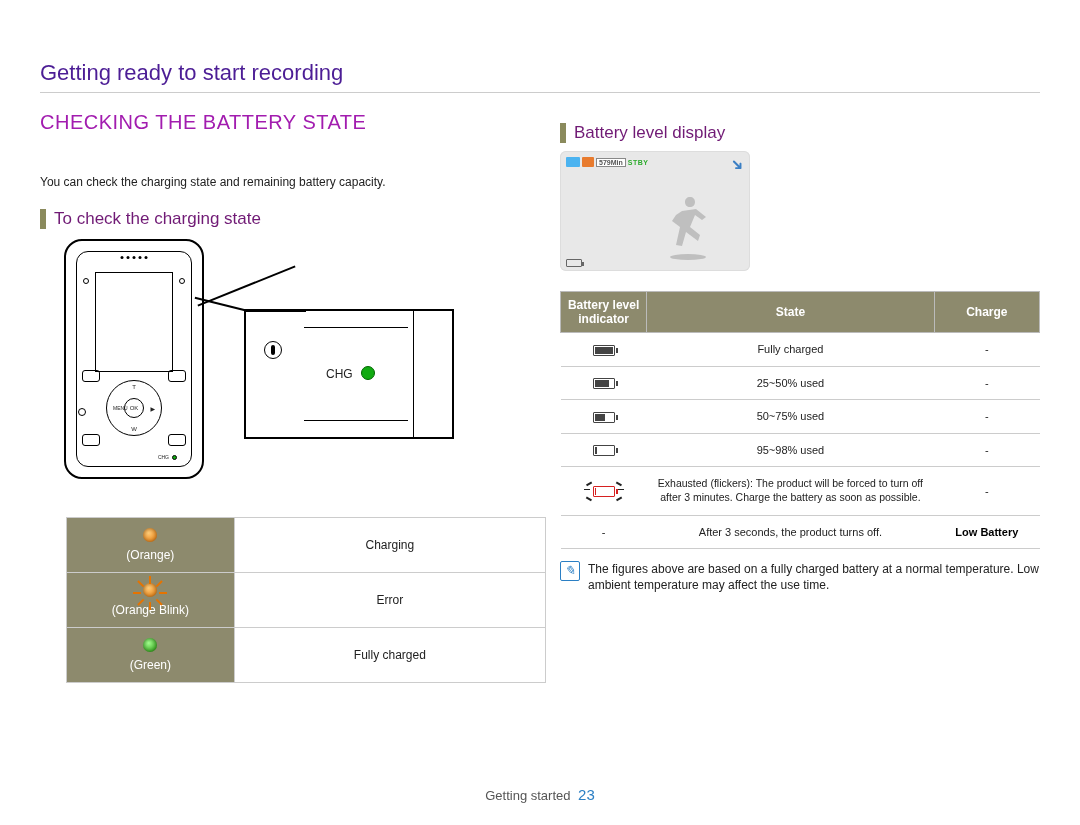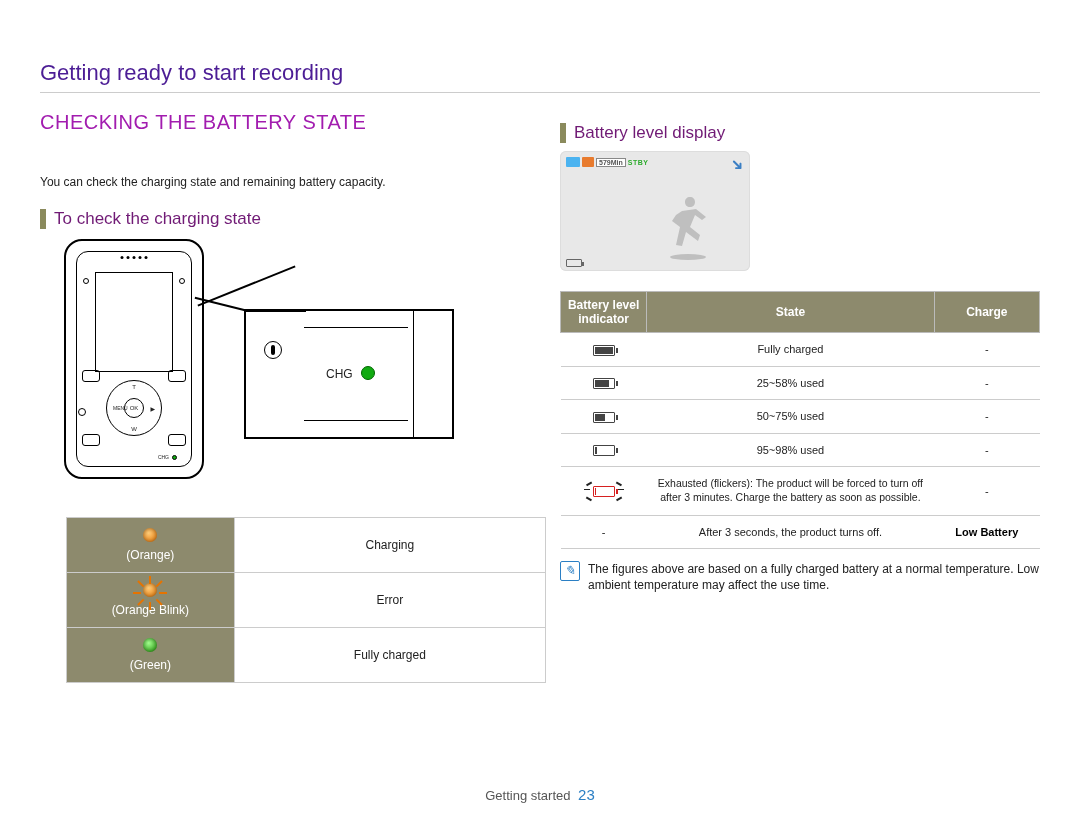--- a/index.html
+++ b/index.html
@@ -246,21 +246,21 @@
           </tr>
         </thead>
         <tbody>
           <tr>
             <td><span class="batt-icon"><span class="batt-fill bf4"></span></span></td>
             <td>Fully charged</td>
             <td>-</td>
           </tr>
           <tr>
             <td><span class="batt-icon"><span class="batt-fill bf3"></span></span></td>
-            <td>25~58% used</td>
+            <td>25~50% used</td>
             <td>-</td>
           </tr>
           <tr>
             <td><span class="batt-icon"><span class="batt-fill bf2"></span></span></td>
             <td>50~75% used</td>
             <td>-</td>
           </tr>
           <tr>
             <td><span class="batt-icon"><span class="batt-fill bf0"></span></span></td>
             <td>95~98% used</td>

